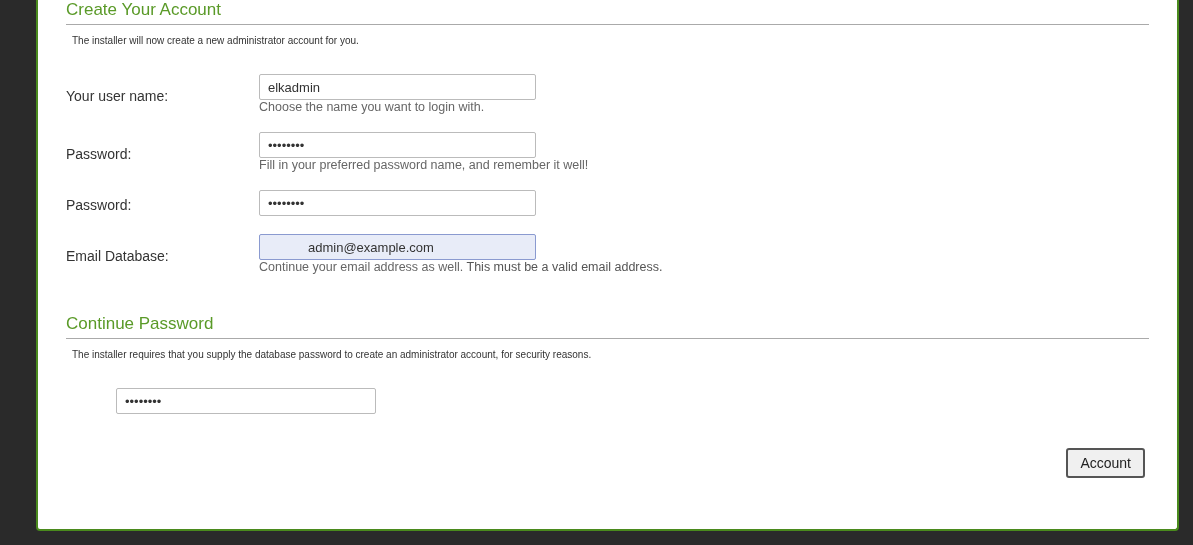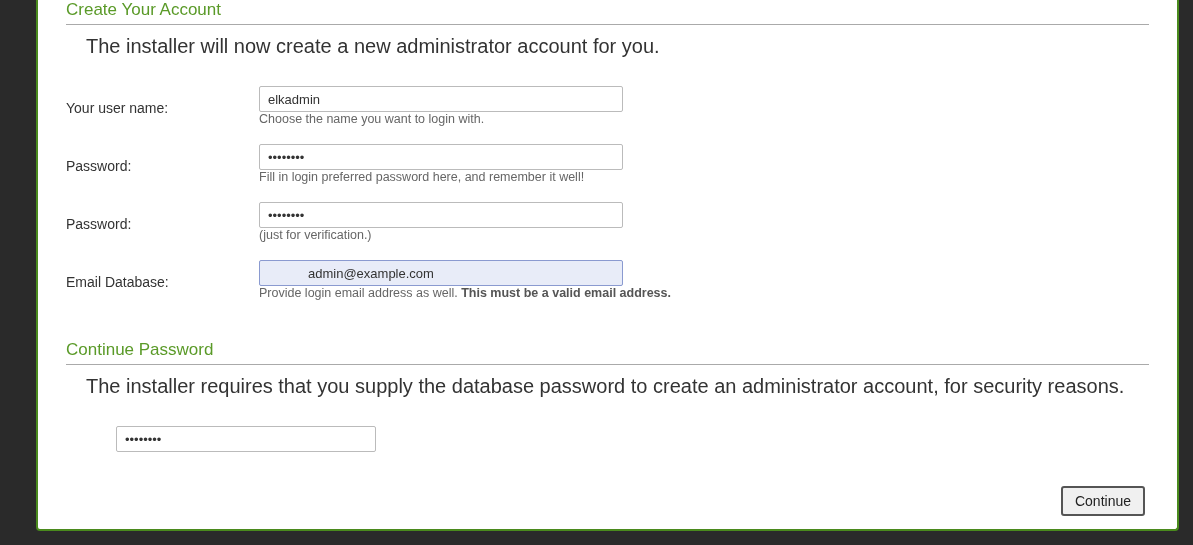--- a/index.html
+++ b/index.html
@@ -35,62 +35,62 @@
       margin-top: 0;
       margin-bottom: 4px;
     }
     .hr {
       border: none;
       border-top: 1px solid #aaa;
       margin-bottom: 10px;
     }
     .section-desc {
       color: #333;
-      font-size: 20px;
-      margin-left: 20px;
+      font-size: 10px;
+      margin-left: 6px;
       margin-bottom: 28px;
     }
     .form-row {
       display: flex;
       align-items: center;
       margin-bottom: 18px;
     }
     .form-label {
       width: 193px;
       font-size: 14px;
       color: #333;
       padding-top: 4px;
     }
     .form-field {
       display: flex;
       flex-direction: column;
     }
     .text-input {
-      width: 364px;
+      width: 277px;
       height: 26px;
       border: 1px solid #bbb;
       border-radius: 2px;
       padding: 2px 8px;
       font-size: 13px;
       font-family: inherit;
       color: #333;
       background: #fff;
     }
     .text-input.highlight {
       background: #e8ecf8;
       border: 1px solid #8a9ad0;
       padding-left: 48px;
     }
     .field-hint {
       font-size: 12.5px;
       color: #666;
     }
     .field-hint strong {
       color: #555;
-      font-weight: 700;
+      font-weight: 400;
     }
     .db-section {
       margin-top: 40px;
     }
     .db-input-wrap {
       margin-left: 50px;
       margin-top: 8px;
     }
     .db-input {
       width: 260px;
@@ -133,48 +133,47 @@
     <div class="form-field">
       <input type="text" class="text-input" value="elkadmin" style="">
       <div class="field-hint">Choose the name you want to login with.</div>
     </div>
   </div>
 
   <div class="form-row">
     <div class="form-label">Password:</div>
     <div class="form-field">
       <input type="password" class="text-input" value="••••••••" style="">
-      <div class="field-hint">Fill in login preferred password here, and remember it well!</div>
+      <div class="field-hint">Fill in your preferred password name, and remember it well!</div>
     </div>
   </div>
 
   <div class="form-row">
     <div class="form-label">Password:</div>
     <div class="form-field">
       <input type="password" class="text-input" value="••••••••" style="">
-      <div class="field-hint">(just for verification.)</div>
     </div>
   </div>
 
   <div class="form-row">
     <div class="form-label">Email Database:</div>
     <div class="form-field">
       <input type="text" class="text-input highlight" value="admin@example.com" style="">
       <div class="field-hint">
-        <span>Provide login email address as well. </span><strong>This must be a valid email address.</strong>
+        <span>Continue your email address as well. </span><strong>This must be a valid email address.</strong>
       </div>
     </div>
   </div>
 
   <div class="db-section">
     <h2 class="section-title">Continue Password</h2>
     <hr class="hr">
     <p class="section-desc">The installer requires that you supply the database password to create an administrator account, for security reasons.</p>
     <div class="db-input-wrap">
       <input type="password" class="db-input" value="••••••••" style="">
     </div>
   </div>
 
   <div class="button-row">
-    <button class="continue-btn">Continue</button>
+    <button class="continue-btn">Account</button>
   </div>
 
 </div>
 
 </body></html>

